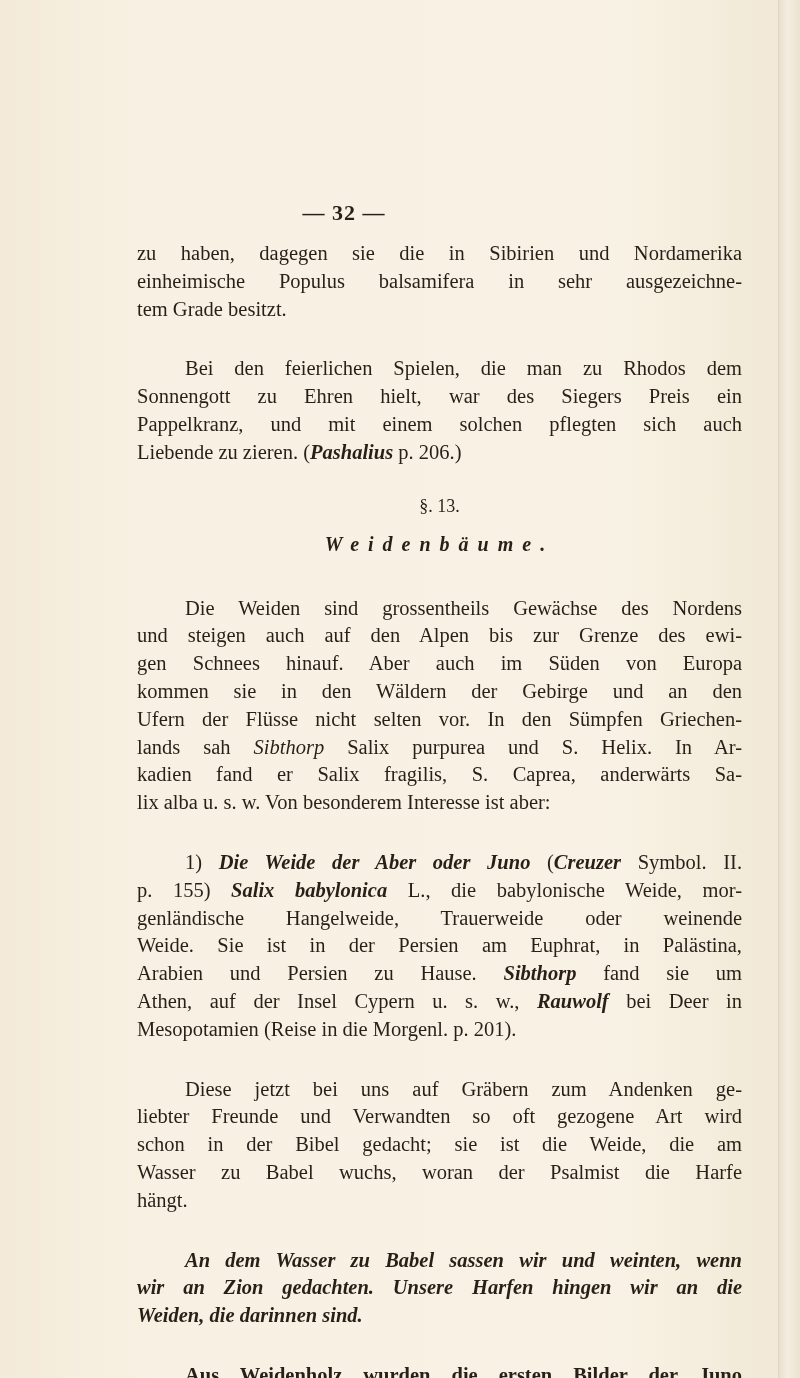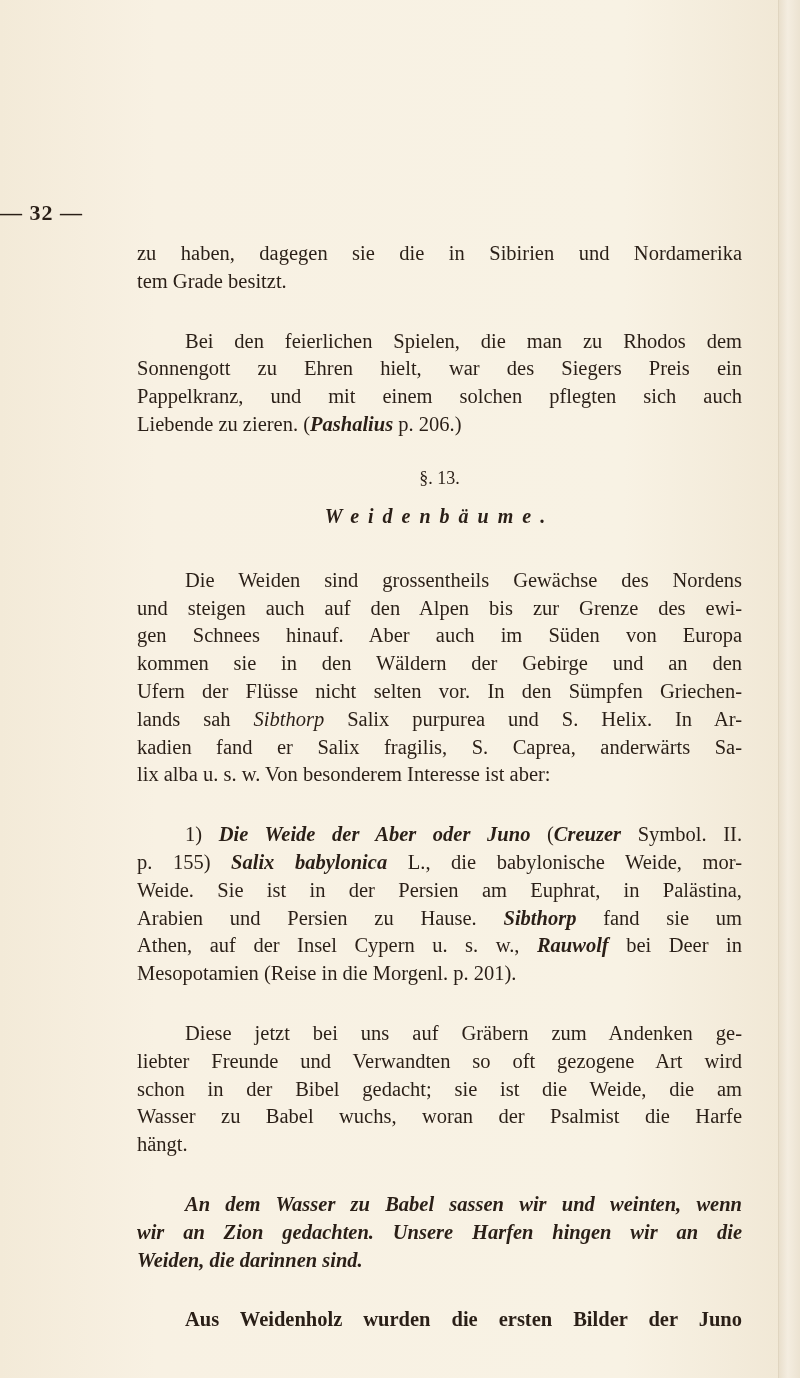--- a/index.html
+++ b/index.html
@@ -29,20 +29,21 @@
       width: 22px;
       height: 1378px;
       background: linear-gradient(90deg, #e9dfcc 0%, #f4ede0 40%, #ebe2d0 100%);
       border-left: 1px solid #e0d5c0;
     }
     .page-number {
       position: absolute;
       top: 200px;
       left: 0;
       width: 688px;
+      text-align: center;
       font-size: 22px;
       font-weight: bold;
       letter-spacing: 1px;
     }
     .text-block {
       position: absolute;
       left: 137px;
       top: 240px;
       width: 605px;
       font-size: 20.5px;
@@ -87,20 +88,21 @@
 
 <div class="page"></div>
 <div class="page-edge"></div>
 
 <div class="page-number">— 32 —</div>
 
 <div class="text-block">
 
   <div>
     <span class="line">zu haben, dagegen sie die in Sibirien und Nordamerika</span>
+    <span class="line">einheimische Populus balsamifera in sehr ausgezeichne-</span>
     <span class="line last">tem Grade besitzt.</span>
   </div>
 
   <div class="para-gap">
     <span class="line indent">Bei den feierlichen Spielen, die man zu Rhodos dem</span>
     <span class="line">Sonnengott zu Ehren hielt, war des Siegers Preis ein</span>
     <span class="line">Pappelkranz, und mit einem solchen pflegten sich auch</span>
     <span class="line last"><span>Liebende zu zieren. (</span><span class="bi">Pashalius</span><span> p. 206.)</span></span>
   </div>
 
@@ -114,20 +116,21 @@
     <span class="line">kommen sie in den Wäldern der Gebirge und an den</span>
     <span class="line">Ufern der Flüsse nicht selten vor. In den Sümpfen Griechen-</span>
     <span class="line"><span>lands sah </span><span class="it">Sibthorp</span><span> Salix purpurea und S. Helix. In Ar-</span></span>
     <span class="line">kadien fand er Salix fragilis, S. Caprea, anderwärts Sa-</span>
     <span class="line last">lix alba u. s. w. Von besonderem Interesse ist aber:</span>
   </div>
 
   <div class="para-gap">
     <span class="line indent"><span>1) </span><span class="bi">Die Weide der Aber oder Juno</span><span> (</span><span class="bi">Creuzer</span><span> Symbol. II.</span></span>
     <span class="line"><span>p. 155) </span><span class="bi">Salix babylonica</span><span> L., die babylonische Weide, mor-</span></span>
+    <span class="line">genländische Hangelweide, Trauerweide oder weinende</span>
     <span class="line">Weide. Sie ist in der Persien am Euphrat, in Palästina,</span>
     <span class="line"><span>Arabien und Persien zu Hause. </span><span class="bi">Sibthorp</span><span> fand sie um</span></span>
     <span class="line"><span>Athen, auf der Insel Cypern u. s. w., </span><span class="bi">Rauwolf</span><span> bei Deer in</span></span>
     <span class="line last">Mesopotamien (Reise in die Morgenl. p. 201).</span>
   </div>
 
   <div class="para-gap">
     <span class="line indent">Diese jetzt bei uns auf Gräbern zum Andenken ge-</span>
     <span class="line">liebter Freunde und Verwandten so oft gezogene Art wird</span>
     <span class="line">schon in der Bibel gedacht; sie ist die Weide, die am</span>

